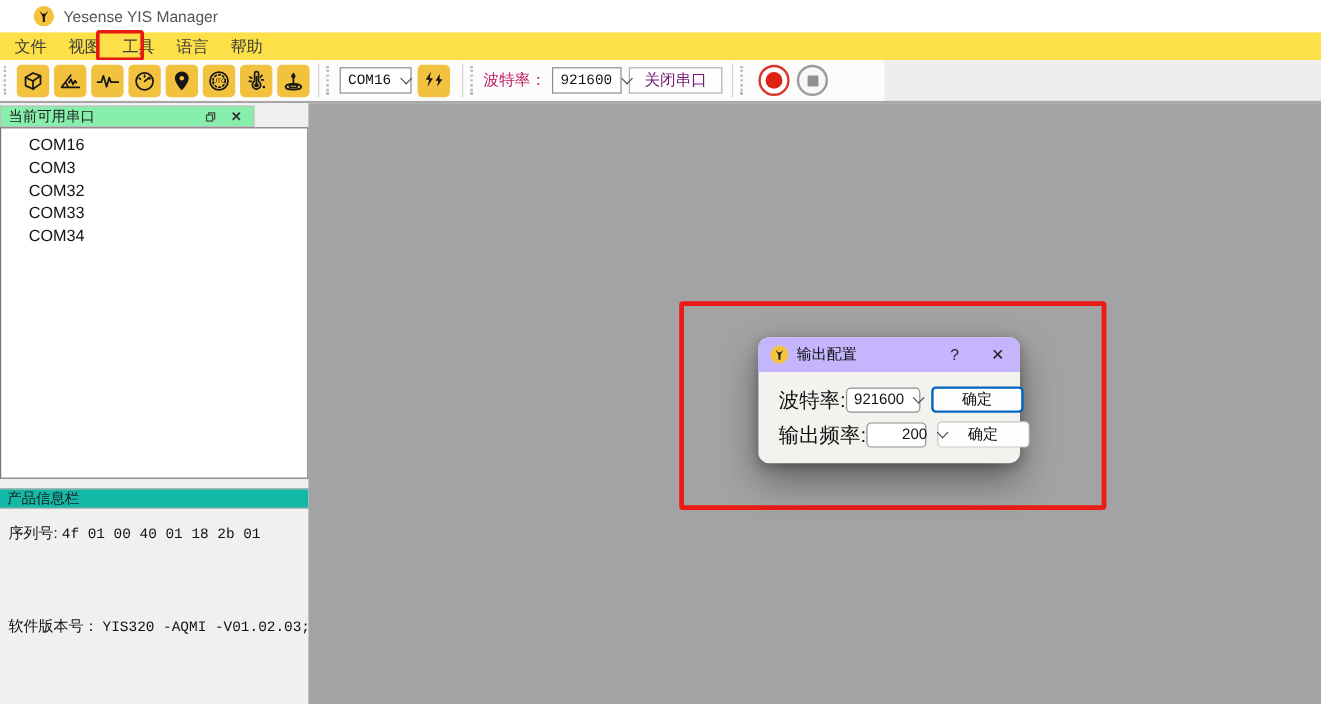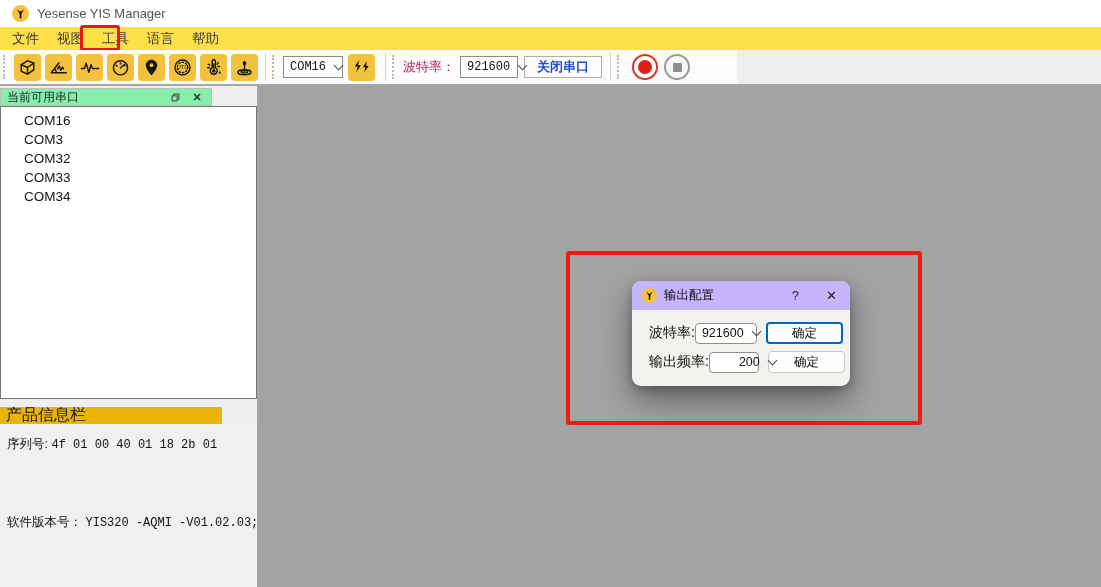--- a/index.html
+++ b/index.html
@@ -1,21 +1,21 @@
 <!DOCTYPE html>
 <html><head>
 <meta charset="utf-8">
 <style>
   html,body{margin:0;padding:0;}
   .app{position:relative;width:1101px;height:587px;background:#ffffff;overflow:hidden;
        font-family:"Liberation Sans",sans-serif;-webkit-font-smoothing:antialiased;}
 
   
   .titlebar{position:absolute;top:0;left:0;right:0;height:27px;background:#fff;
-            display:flex;align-items:center;padding-left:12px;}
+            display:flex;align-items:center;padding-left:28px;}
   .titlebar .logo{width:17px;height:17px;display:inline-flex;}
   .titlebar .ttext{margin-left:8px;font-size:13px;color:#555;}
 
   
   .menubar{position:absolute;top:27px;left:0;right:0;height:23px;background:#fde047;
            display:flex;align-items:center;gap:14px;padding-left:10px;
            font-size:13.5px;color:#3c3c3c;}
   .menu-item{padding:0 2px;cursor:default;}
   .menu-red{position:absolute;left:80px;top:-2px;width:40px;height:26px;
             border:3px solid #e9190f;border-radius:3px;box-sizing:border-box;pointer-events:none;}
@@ -31,44 +31,44 @@
             display:flex;align-items:center;justify-content:center;padding:0;margin-right:4px;cursor:pointer;}
   .tool-btn svg{width:23px;height:23px;}
   .ico-stroke{fill:none;stroke:#161616;stroke-width:1.5;stroke-linecap:round;stroke-linejoin:round;}
   .select{box-sizing:border-box;height:22px;background:#fff;border:1px solid #8c8c8c;
           display:flex;align-items:center;padding:0 6px;cursor:pointer;}
   .toolbar .select{font-family:"Liberation Mono","DejaVu Sans Mono",monospace;font-size:12px;color:#111;}
   .chev{width:6px;height:6px;border-right:1.5px solid #4a4a4a;border-bottom:1.5px solid #4a4a4a;
         transform:rotate(45deg);margin-left:9px;margin-top:-3px;flex:none;}
   .tb-label{font-size:13px;color:#be185d;margin-right:5px;}
   .tb-btn{box-sizing:border-box;height:22px;background:#fdfdfd;border:1px solid #aeaeae;
-          font-size:13px;color:#1d4ed8;display:flex;align-items:center;justify-content:center;
-          padding:0 12px;margin-left:6px;cursor:pointer;font-family:inherit;font-weight:bold;}
+          font-size:13px;color:#701a75;display:flex;align-items:center;justify-content:center;
+          padding:0 12px;margin-left:6px;cursor:pointer;font-family:inherit;}
   .rec-btn{width:26px;height:26px;border-radius:50%;border:2px solid #d8352a;background:#fff;
            display:flex;align-items:center;justify-content:center;padding:0;margin:0 4px;cursor:pointer;box-sizing:border-box;}
   .rec-dot{width:14px;height:14px;border-radius:50%;background:#dd2114;}
   .stop-btn{width:26px;height:26px;border-radius:50%;border:2px solid #9b9b9b;background:#f7f7f7;
             display:flex;align-items:center;justify-content:center;padding:0;margin:0 2px;cursor:pointer;box-sizing:border-box;}
   .stop-sq{width:9px;height:9px;border-radius:1px;background:#8f8f8f;}
 
   
   .dock{position:absolute;left:0;top:86px;width:257px;bottom:0;background:#efefef;}
   .dock-header{position:absolute;top:2px;left:0;width:212px;height:18px;background:#86efac;
                border:1px solid #bfbfbf;box-sizing:border-box;display:flex;align-items:center;
                font-size:12px;color:#1c1c1c;padding:0 6px;}
   .dock-header .sp{flex:1;}
   .dock-hbtn{width:16px;height:14px;display:flex;align-items:center;justify-content:center;
              color:#333;font-size:11px;cursor:pointer;margin-left:6px;}
   .dock-list{position:absolute;top:20px;left:0;width:257px;height:293px;background:#fff;
              border:1px solid #767676;box-sizing:border-box;padding-top:4px;
              font-size:13.5px;color:#141414;overflow:hidden;}
   .port-item{height:19px;line-height:19px;padding-left:23px;cursor:default;}
-  .info-header{position:absolute;top:321px;left:0;width:222px;height:17px;background:#eab308;
+  .info-header{position:absolute;top:321px;left:0;width:257px;height:17px;background:#14b8a6;
                border-top:1px solid #b5b2b0;border-bottom:1px solid #b5b2b0;box-sizing:border-box;
-               font-size:16px;color:#1c1c1c;display:flex;align-items:center;padding-left:6px;}
+               font-size:12px;color:#1c1c1c;display:flex;align-items:center;padding-left:6px;}
   .info-body{position:absolute;top:338px;left:0;width:257px;bottom:0;background:#f2f0ee;
              font-size:12.5px;color:#111;}
   .serial-row{position:absolute;top:12px;left:7px;white-space:nowrap;}
   .version-row{position:absolute;top:90px;left:7px;white-space:nowrap;}
   .mono-val{font-family:"Liberation Mono","DejaVu Sans Mono",monospace;font-size:12px;}
 
   
   .main{position:absolute;left:257px;top:86px;right:0;bottom:0;background:#a3a3a3;}
   .red-rect{position:absolute;left:309px;top:165px;width:356px;height:174px;
             border:4px solid #eb1c16;border-radius:3px;box-sizing:border-box;z-index:1;}
@@ -78,21 +78,21 @@
           border-radius:9px;z-index:2;
           box-shadow:0 14px 32px rgba(0,0,0,.40),0 3px 10px rgba(0,0,0,.25);}
   .dlg-title{height:29px;background:#c4b5fd;border-radius:9px 9px 0 0;display:flex;
              align-items:center;padding:0 13px 0 10px;}
   .dlg-title .logo{width:15px;height:15px;display:inline-flex;}
   .dlg-title .ttl{font-size:12.5px;margin-left:7px;color:#0d0d0d;}
   .dlg-help{margin-left:auto;margin-right:27px;font-size:13px;color:#222;cursor:pointer;}
   .dlg-close{font-size:13px;color:#222;cursor:pointer;}
   .dlg-row{display:flex;align-items:center;height:22px;margin:12px 11px 0 17px;}
   .dlg-row + .dlg-row{margin-top:7px;}
-  .dlg-row .lbl{font-size:14px;color:#0d0d0d;white-space:nowrap;}
+  .dlg-row .lbl{font-size:17px;color:#0d0d0d;white-space:nowrap;}
   .dlg-select{margin-left:auto;height:21px;border-radius:4px;border:1px solid #8f8f8f;
               font-size:12.5px;color:#111;justify-content:space-between;}
   .w-baud{width:62px;}
   .w-freq{width:50px;padding-left:29px;}
   .ok{box-sizing:border-box;width:77px;height:22px;margin-left:9px;background:#fefefe;
       border:1px solid #c9c9c9;border-radius:4px;font-size:12.5px;color:#0d0d0d;
       display:flex;align-items:center;justify-content:center;cursor:pointer;font-family:inherit;flex:none;}
   .ok.focus{border:2px solid #0066c0;}
 </style>
 </head>

